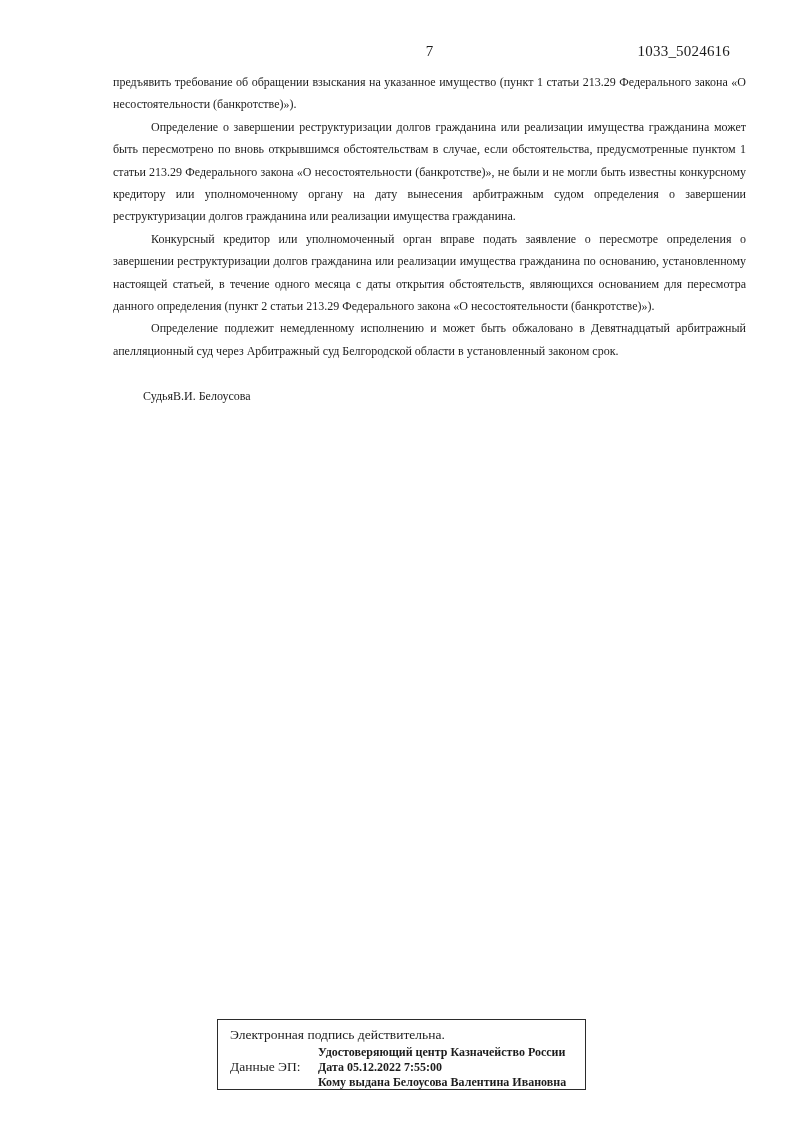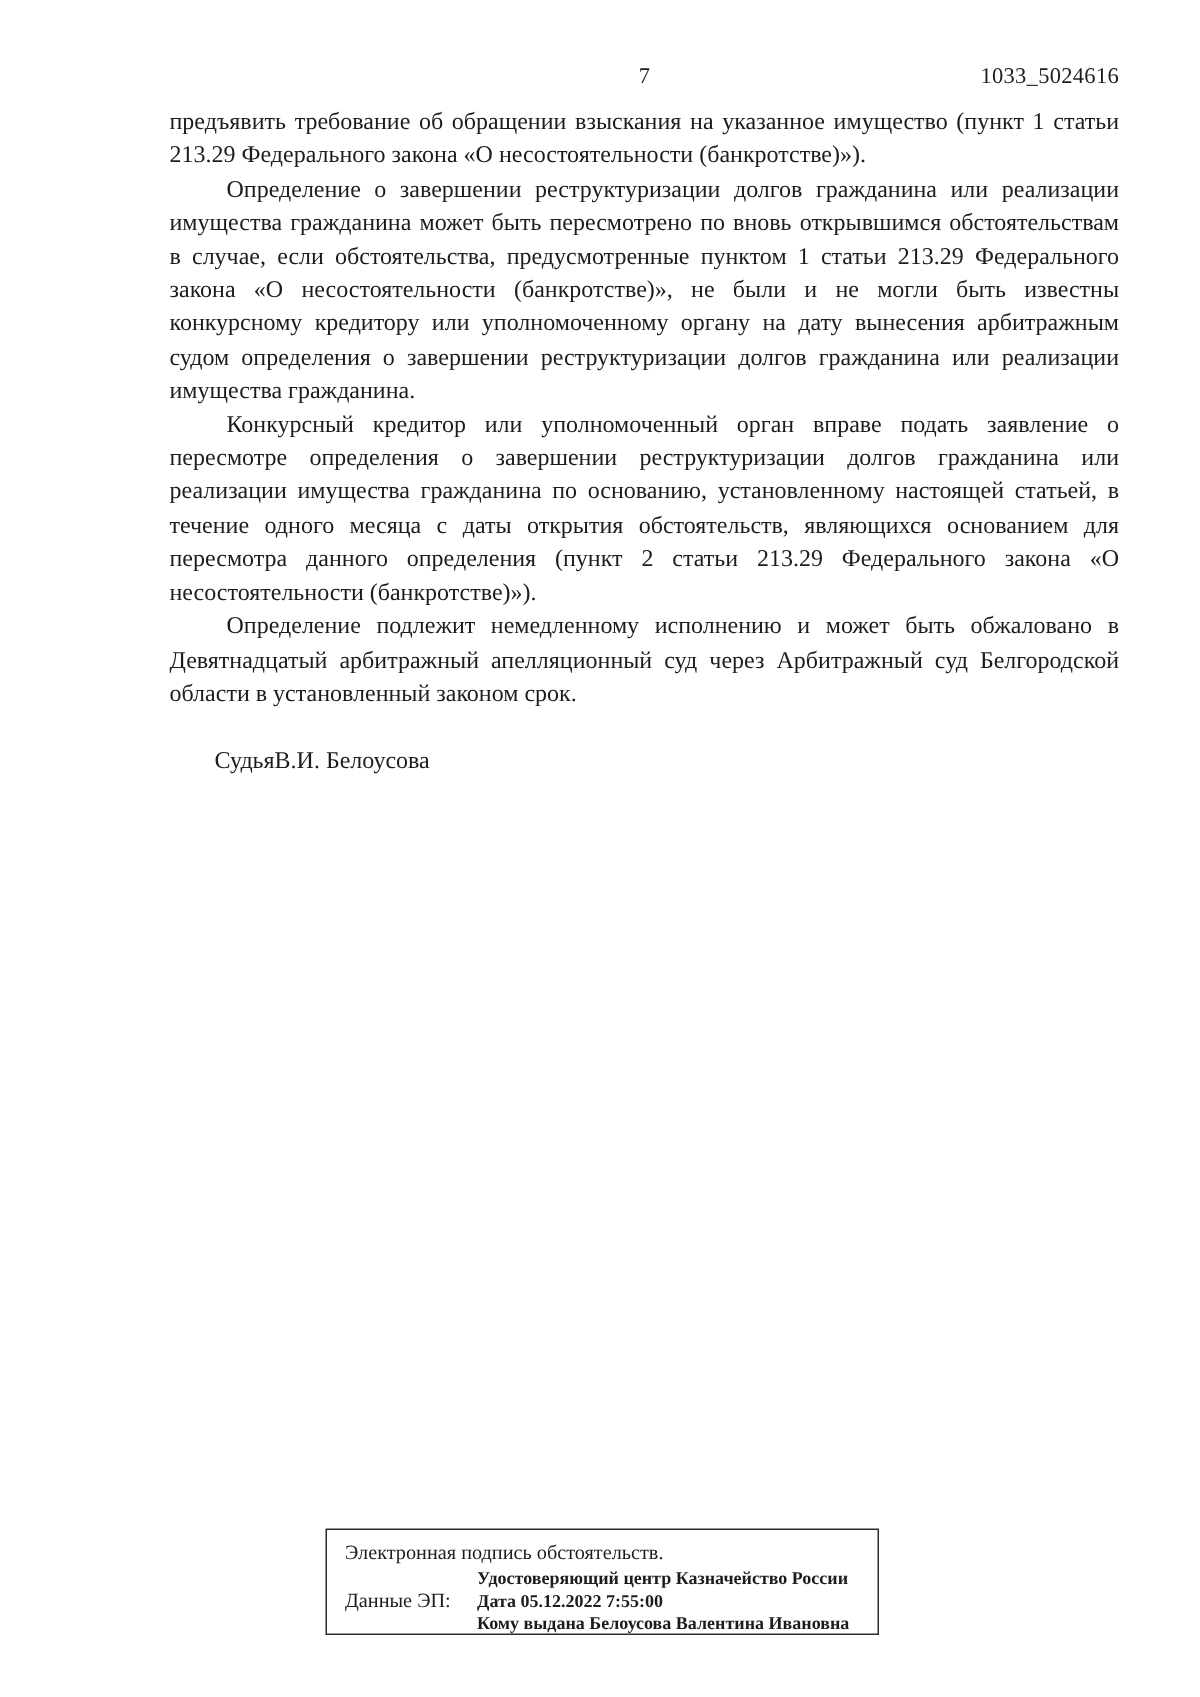--- a/index.html
+++ b/index.html
@@ -26,30 +26,30 @@
     line-height: 18px;
   }
   .page-number {
     position: absolute;
     left: 50%;
     transform: translateX(-50%);
     top: 0;
   }
   .doc-id {
     position: absolute;
-    right: 0;
+    right: 16px;
     top: 0;
     letter-spacing: 0.2px;
   }
   .content {
     position: absolute;
     top: 71px;
     left: 113px;
     width: 633px;
-    font-size: 16px;
+    font-size: 12px;
     line-height: 22.4px;
     text-align: justify;
   }
   .content p {
     margin: 0;
     padding: 0;
     hyphens: none;
   }
   .content p.indent {
     text-indent: 38px;
@@ -116,21 +116,21 @@
     <p class="indent">Конкурсный кредитор или уполномоченный орган вправе подать заявление о пересмотре определения о завершении реструктуризации долгов гражданина или реализации имущества гражданина по основанию, установленному настоящей статьей, в течение одного месяца с даты открытия обстоятельств, являющихся основанием для пересмотра данного определения (пункт 2 статьи 213.29 Федерального закона «О несостоятельности (банкротстве)»).</p>
     <p class="indent">Определение подлежит немедленному исполнению и может быть обжаловано в Девятнадцатый арбитражный апелляционный суд через Арбитражный суд Белгородской области в установленный законом срок.</p>
 
     <div class="sig-row">
       <span class="sig-role">Судья</span>
       <span class="sig-name">В.И. Белоусова</span>
     </div>
   </div>
 
   <div class="stamp">
-    <div class="stamp-line1">Электронная подпись обстоятельств.</div>
+    <div class="stamp-line1">Электронная подпись действительна.</div>
     <div class="stamp-row">
       <div class="stamp-label">Данные ЭП:</div>
       <div class="stamp-details">
         <div>Удостоверяющий центр Казначейство России</div>
         <div>Дата 05.12.2022 7:55:00</div>
         <div>Кому выдана Белоусова Валентина Ивановна</div>
       </div>
     </div>
   </div>
 

